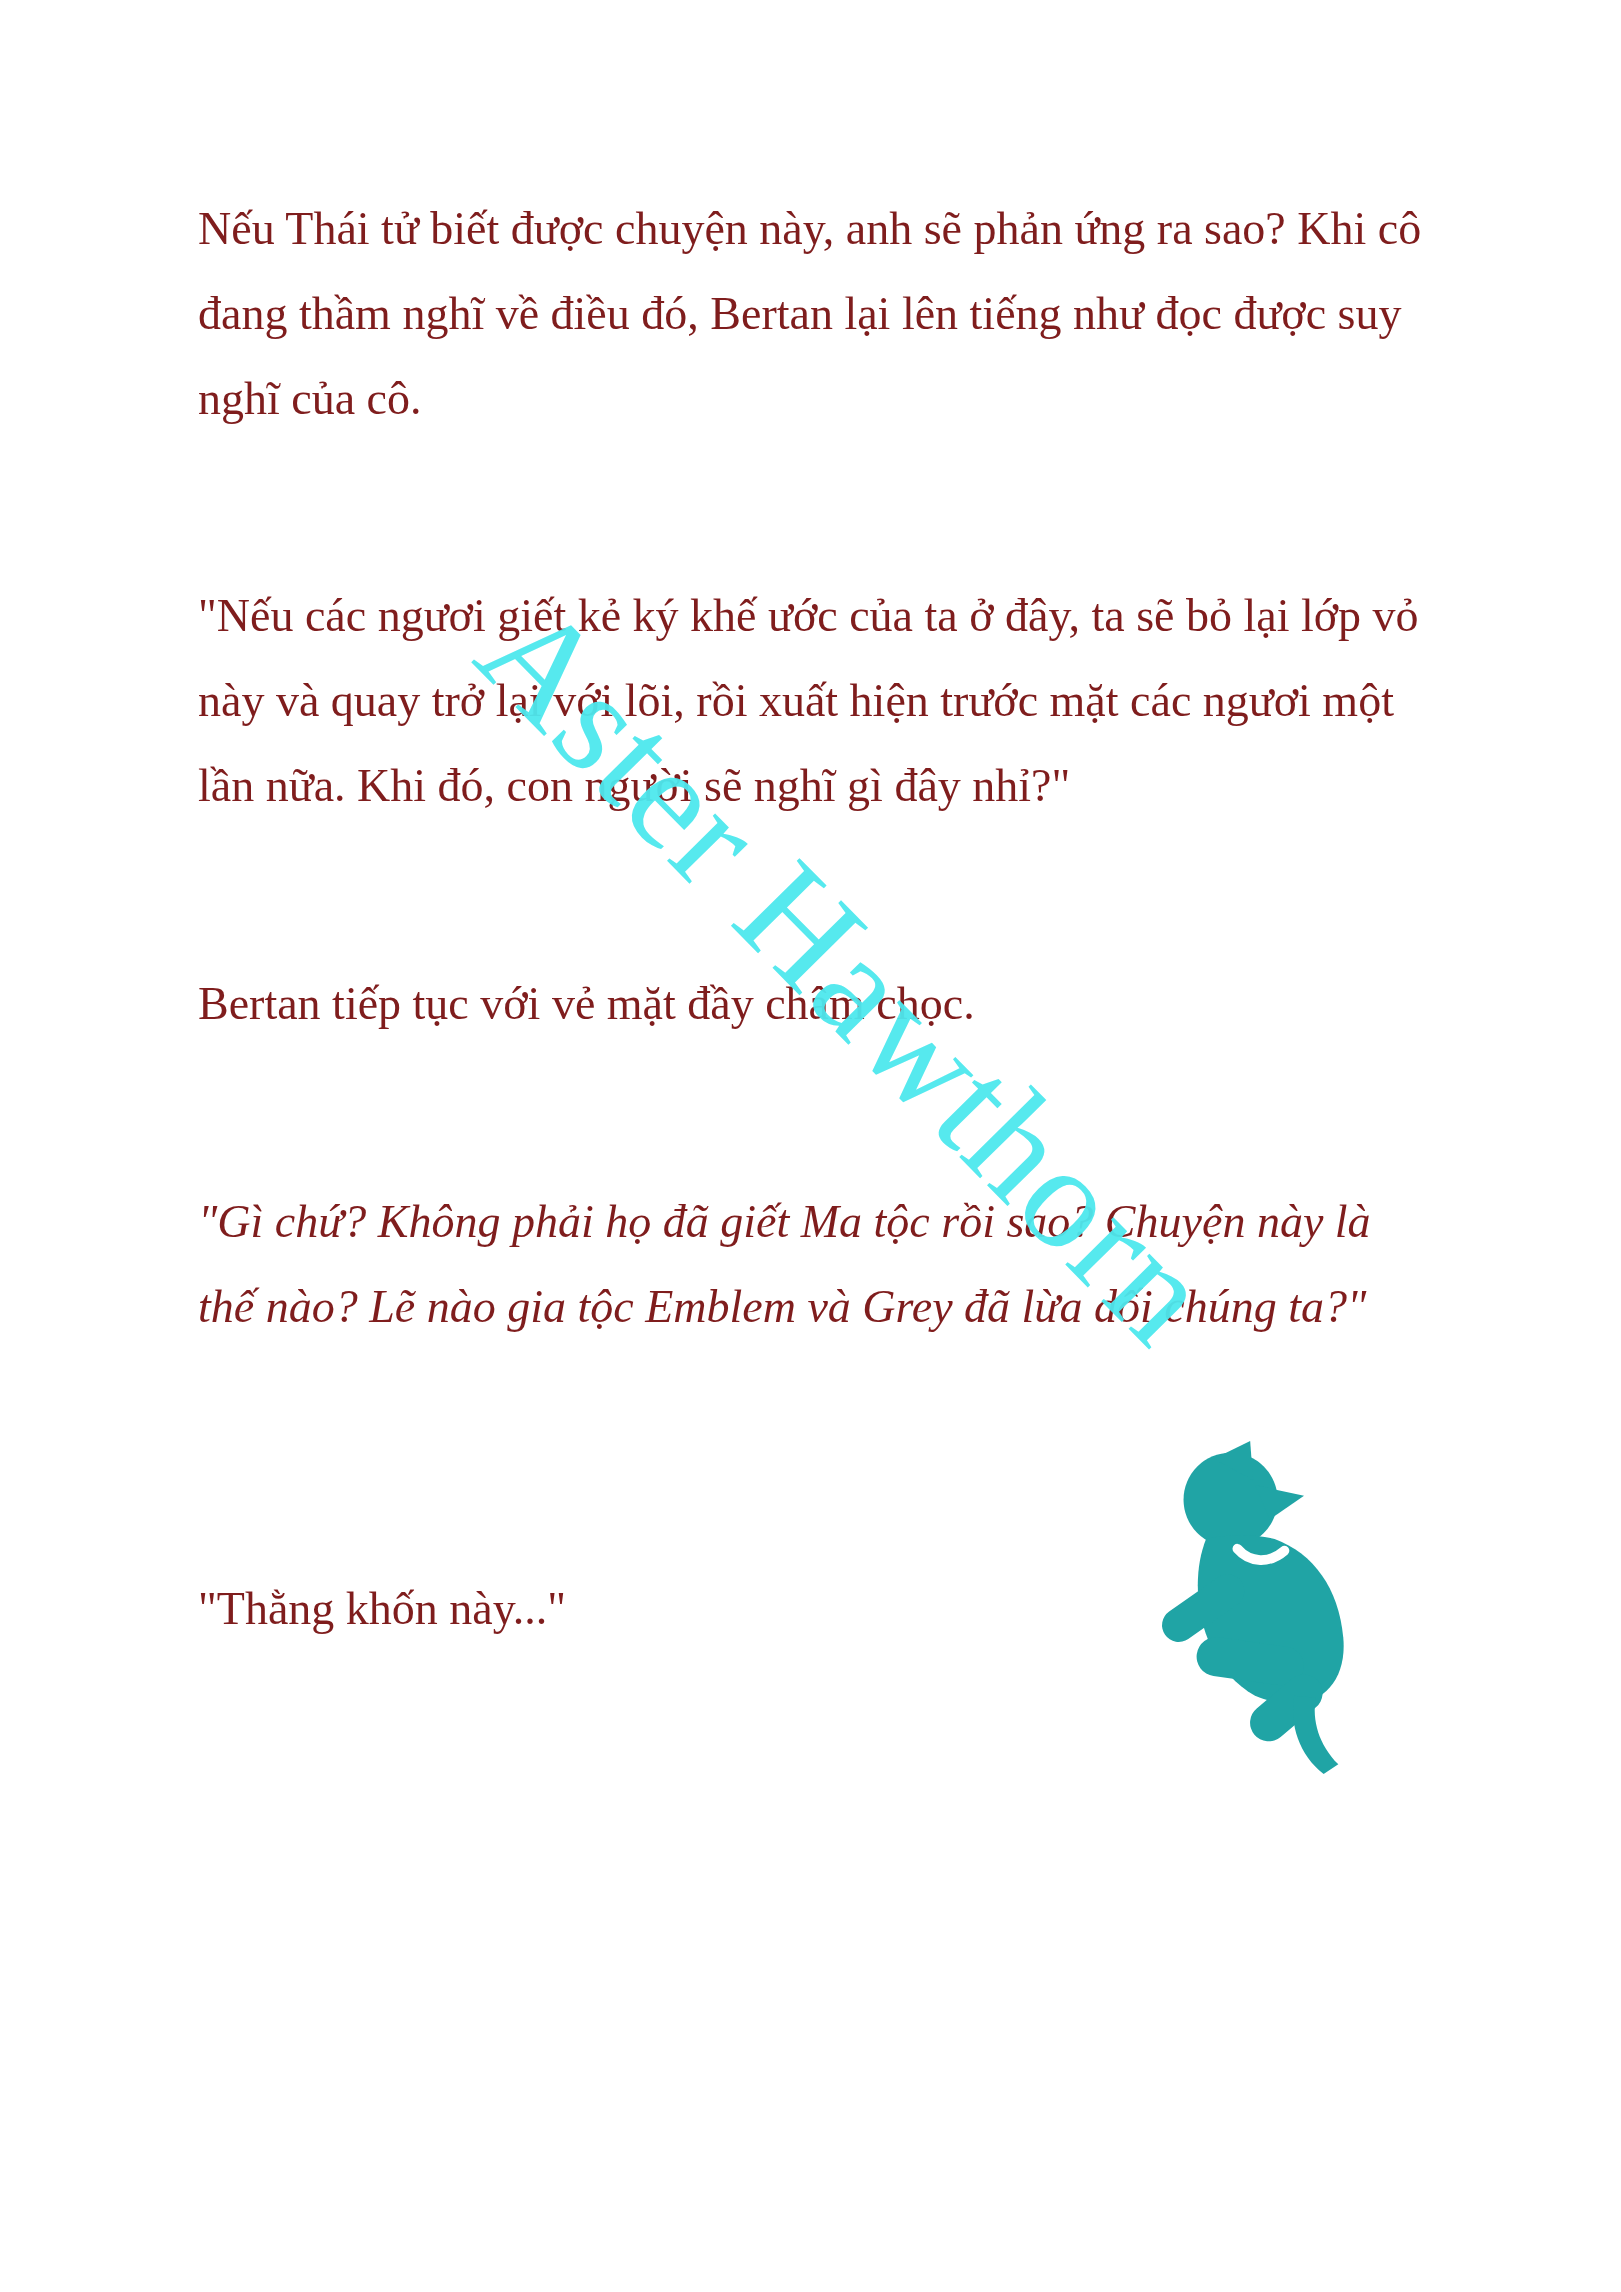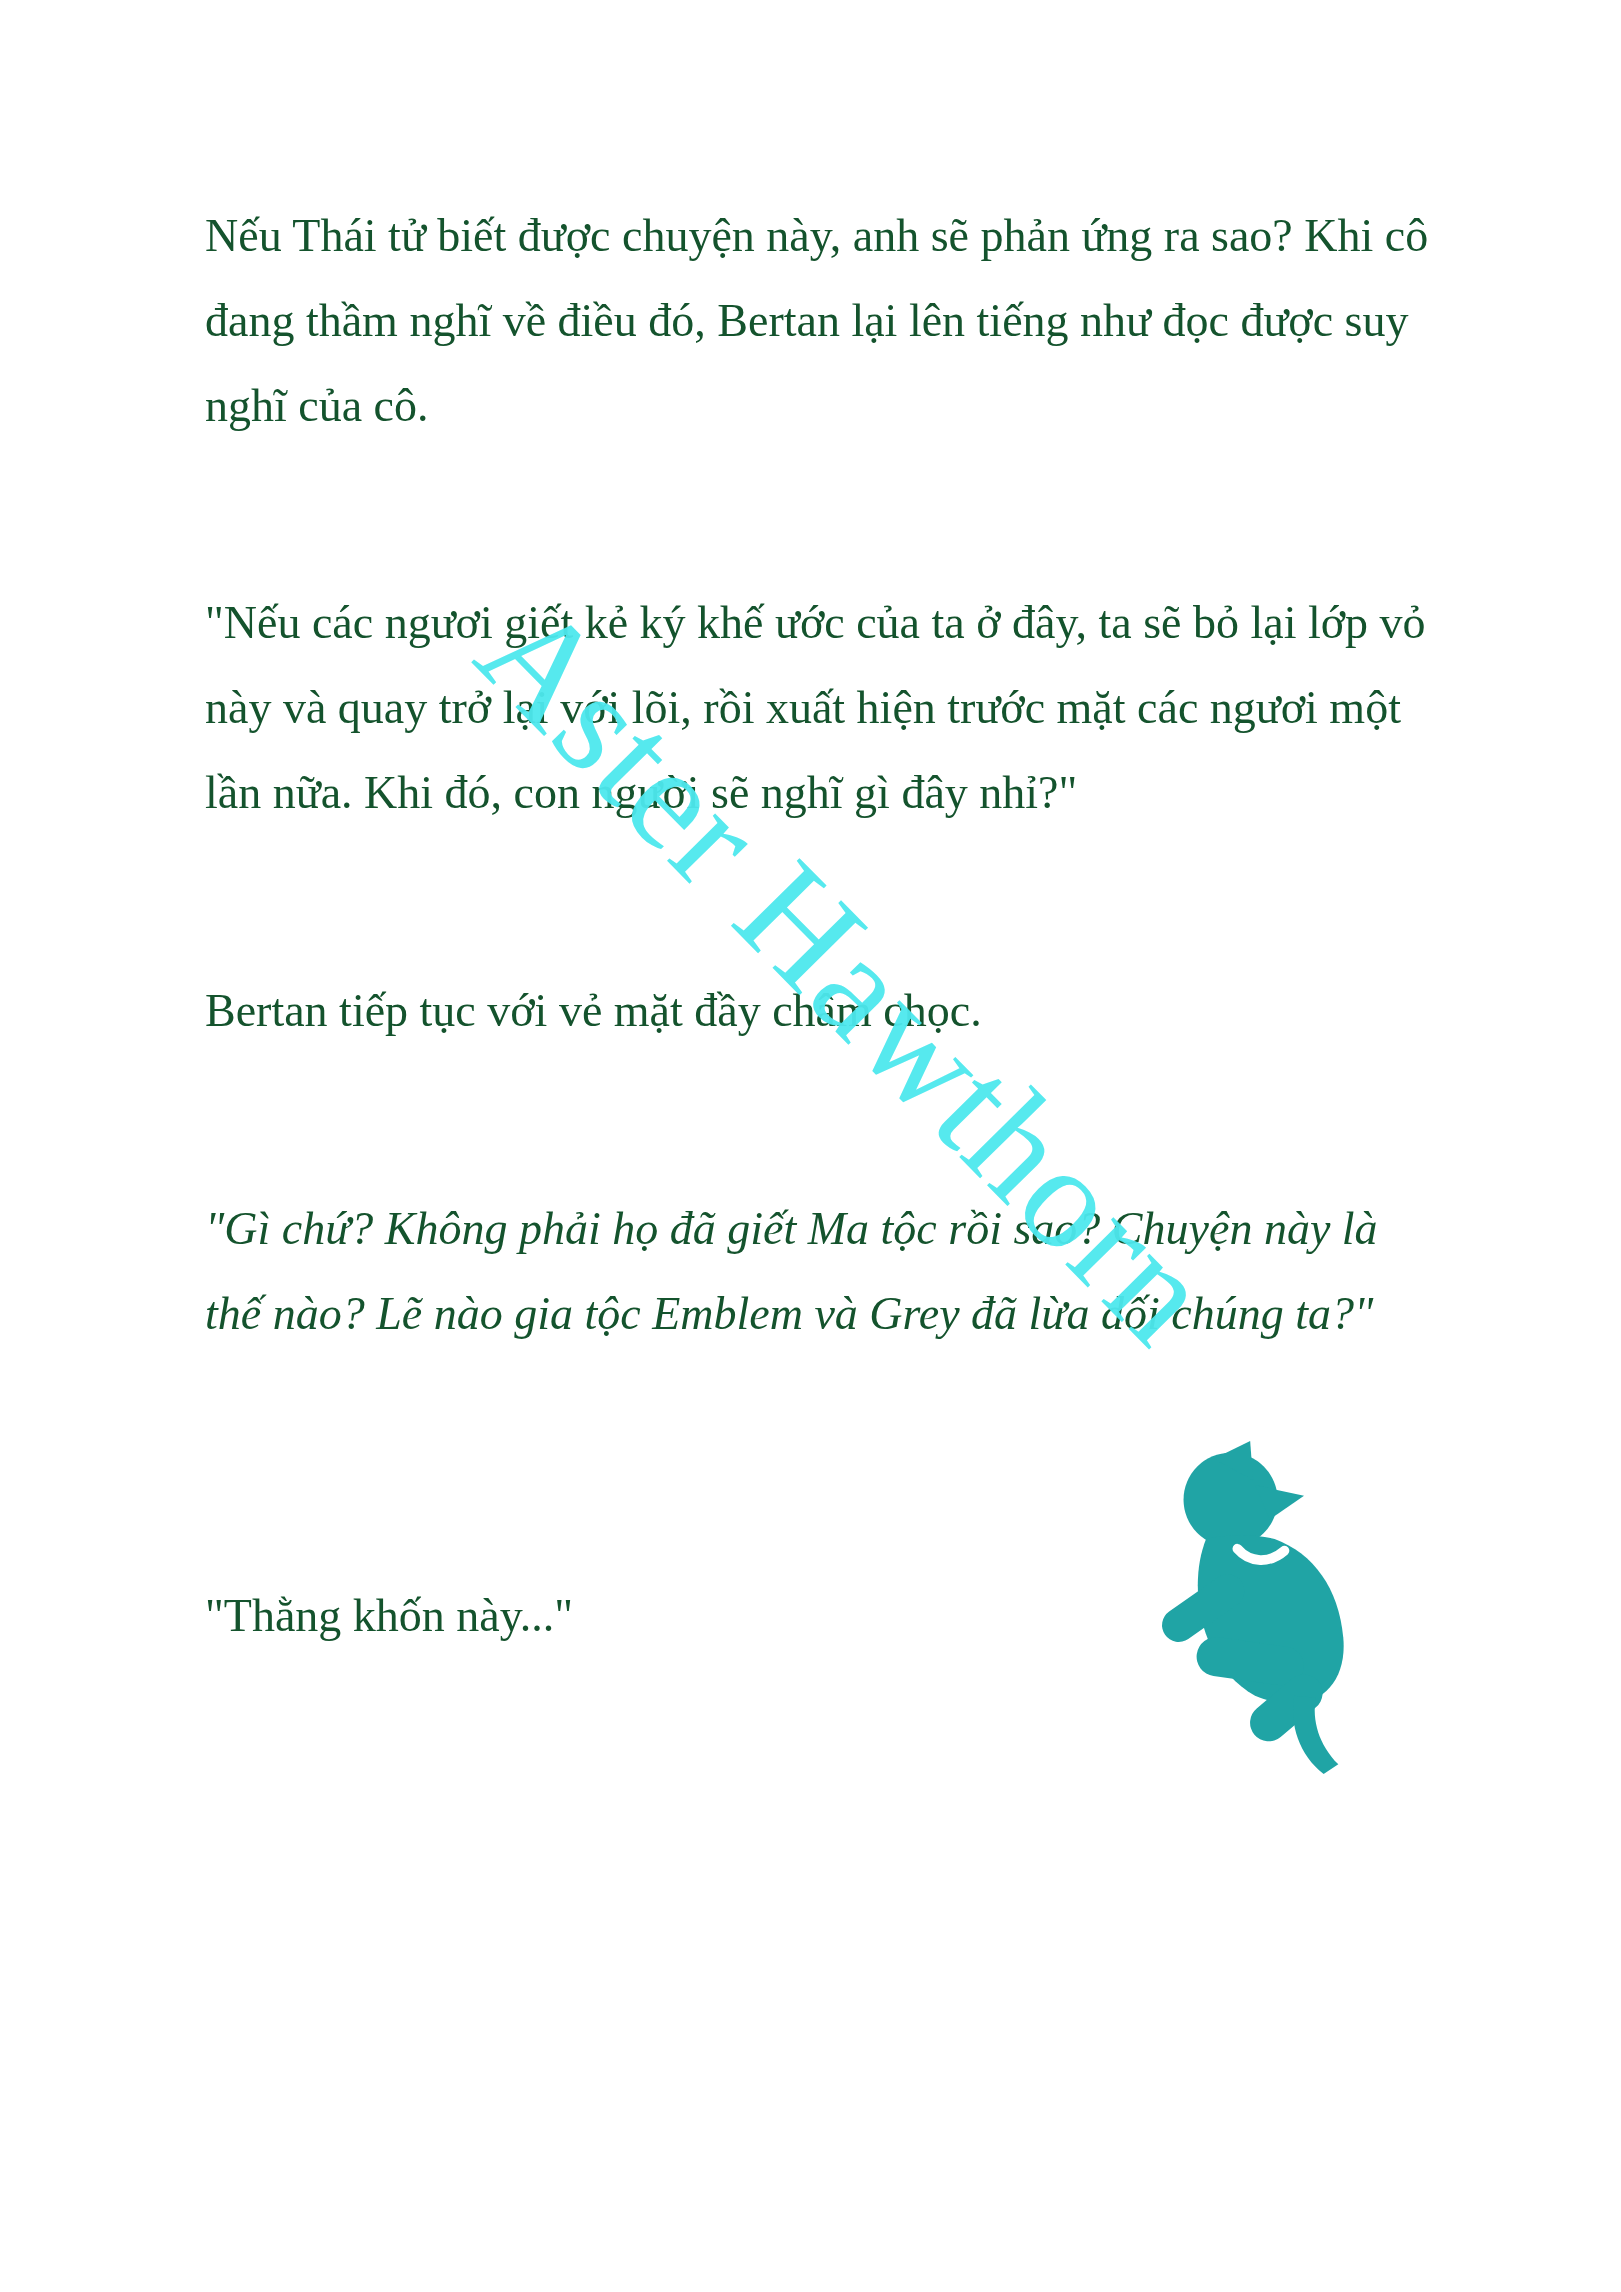--- a/index.html
+++ b/index.html
@@ -1,22 +1,22 @@
 <!DOCTYPE html>
 <html><head>
 <meta charset="utf-8">
 <style>
   html, body { margin:0; padding:0; background:#ffffff; }
   body { width:1621px; height:2293px; position:relative; overflow:hidden; }
   .page { position:absolute; left:0; top:0; width:1621px; height:2293px; background:#fff; }
   .para {
     position:absolute; left:198px; width:1235px;
     font-family:"Liberation Serif", "DejaVu Serif", serif;
-    font-size:46px; line-height:85px; color:#14532d;
-    margin:7px;
+    font-size:46px; line-height:85px; color:#7f1d1d;
+    margin:0;
   }
   .para.italic { font-style:italic; }
   .watermark {
     position:absolute; left:147px; top:980px;
     font-family:"Liberation Serif", serif;
     font-size:147px; color:#4de8ee; opacity:0.95;
     transform-origin:0 0; transform:rotate(45.4deg) translate(0,-588px);
     white-space:nowrap; pointer-events:none; letter-spacing:2px;
   }
   .cat { position:absolute; left:1147px; top:1441px; width:221px; height:338px; }

